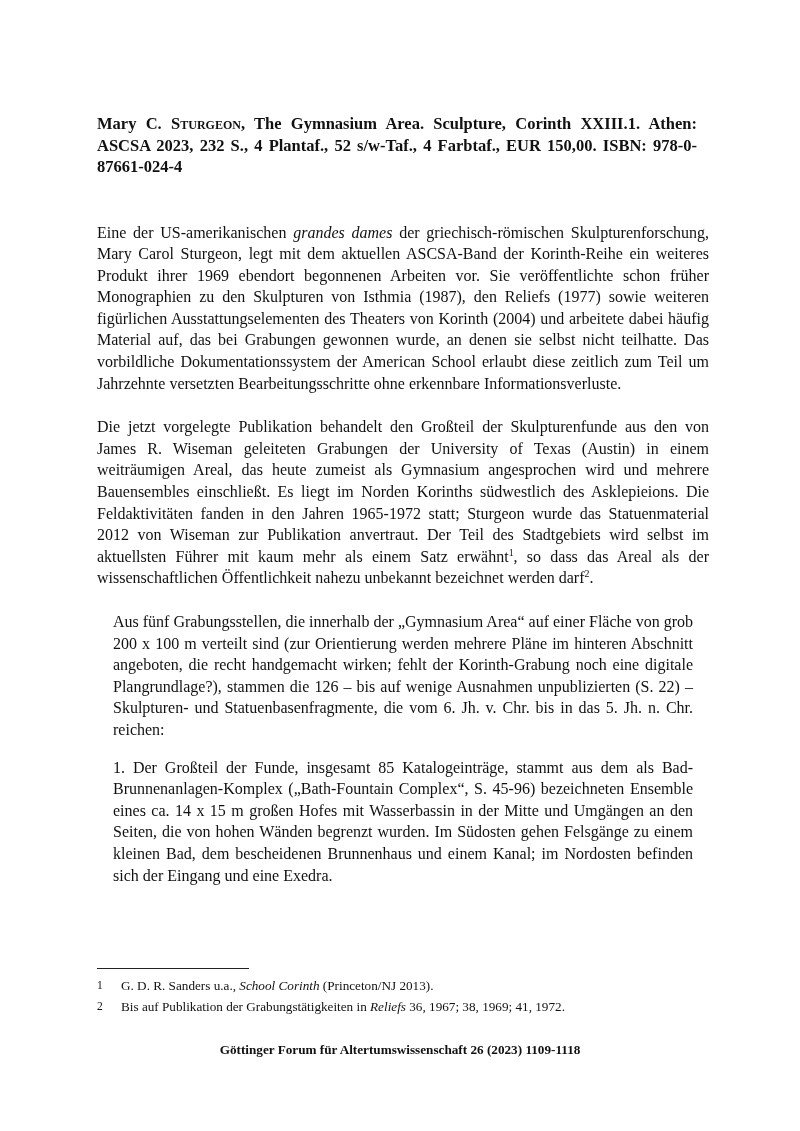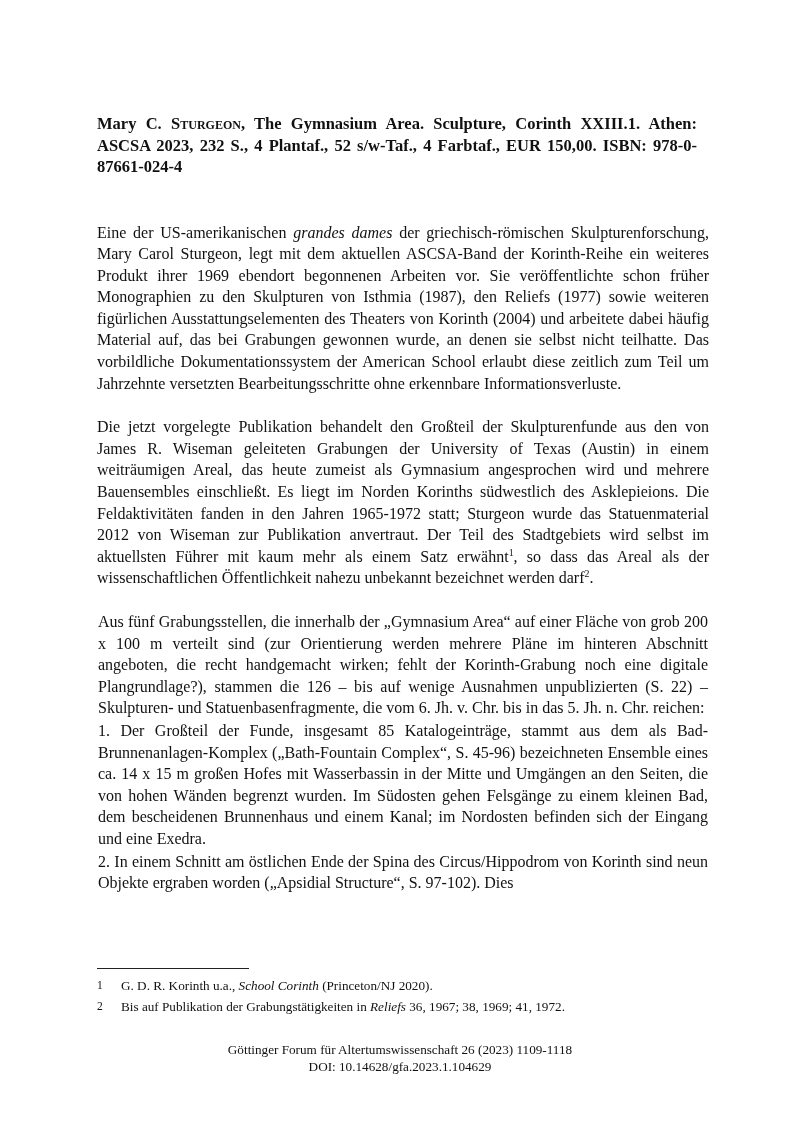--- a/index.html
+++ b/index.html
@@ -25,21 +25,21 @@
     line-height: 21.5px;
     text-align: justify;
     margin: 0 12px 44px 0;
   }
   .par {
     font-size: 16px;
     line-height: 21.6px;
     text-align: justify;
     margin: 0 0 22px 0;
   }
-  .par.tight { margin: 1px; }
+  .par.tight { margin: 16px; }
   .seg.normal { font-style: normal; }
   .seg.italic { font-style: italic; }
   .seg.smallcaps { font-variant: small-caps; }
   .seg.sup {
     font-size: 0.62em;
     vertical-align: super;
     line-height: 0;
   }
   .footnotes-block {
     position: absolute;
@@ -66,53 +66,52 @@
   }
   .fn-text { flex: 1; }
   .footer {
     position: absolute;
     left: 0;
     top: 1042px;
     width: 100%;
     text-align: center;
     font-size: 13.2px;
     line-height: 16.5px;
+    font-weight: bold;
   }
 </style>
 </head>
 <body>
 
 <div class="page">
 
   <div class="content">
     <p class="heading"><span class="seg normal">Mary C. </span><span class="seg smallcaps">Sturgeon</span><span class="seg normal">, The Gymnasium Area. Sculpture, Corinth XXIII.1. Athen: ASCSA 2023, 232 S., 4 Plantaf., 52 s/w-Taf., 4 Farbtaf., EUR 150,00. ISBN: 978-0-87661-024-4</span></p>
 
     <p class="par"><span class="seg normal">Eine der US-amerikanischen </span><span class="seg italic">grandes dames</span><span class="seg normal"> der griechisch-römischen Skulpturenforschung, Mary Carol Sturgeon, legt mit dem aktuellen ASCSA-Band der Korinth-Reihe ein weiteres Produkt ihrer 1969 ebendort begonnenen Arbeiten vor. Sie veröffentlichte schon früher Monographien zu den Skulpturen von Isthmia (1987), den Reliefs (1977) sowie weiteren figürlichen Ausstattungselementen des Theaters von Korinth (2004) und arbeitete dabei häufig Material auf, das bei Grabungen gewonnen wurde, an denen sie selbst nicht teilhatte. Das vorbildliche Dokumentationssystem der American School erlaubt diese zeitlich zum Teil um Jahrzehnte versetzten Bearbeitungsschritte ohne erkennbare Informationsverluste.</span></p>
 
     <p class="par"><span class="seg normal">Die jetzt vorgelegte Publikation behandelt den Großteil der Skulpturenfunde aus den von James R. Wiseman geleiteten Grabungen der University of Texas (Austin) in einem weiträumigen Areal, das heute zumeist als Gymnasium angesprochen wird und mehrere Bauensembles einschließt. Es liegt im Norden Korinths südwestlich des Asklepieions. Die Feldaktivitäten fanden in den Jahren 1965-1972 statt; Sturgeon wurde das Statuenmaterial 2012 von Wiseman zur Publikation anvertraut. Der Teil des Stadtgebiets wird selbst im aktuellsten Führer mit kaum mehr als einem Satz erwähnt</span><span class="seg sup">1</span><span class="seg normal">, so dass das Areal als der wissenschaftlichen Öffentlichkeit nahezu unbekannt bezeichnet werden darf</span><span class="seg sup">2</span><span class="seg normal">.</span></p>
 
     <p class="par tight"><span class="seg normal">Aus fünf Grabungsstellen, die innerhalb der „Gymnasium Area“ auf einer Fläche von grob 200 x 100 m verteilt sind (zur Orientierung werden mehrere Pläne im hinteren Abschnitt angeboten, die recht handgemacht wirken; fehlt der Korinth-Grabung noch eine digitale Plangrundlage?), stammen die 126 – bis auf wenige Ausnahmen unpublizierten (S. 22) – Skulpturen- und Statuenbasenfragmente, die vom 6. Jh. v. Chr. bis in das 5. Jh. n. Chr. reichen:</span></p>
 
     <p class="par tight"><span class="seg normal">1. Der Großteil der Funde, insgesamt 85 Katalogeinträge, stammt aus dem als Bad-Brunnenanlagen-Komplex („Bath-Fountain Complex“, S. 45-96) bezeichneten Ensemble eines ca. 14 x 15 m großen Hofes mit Wasserbassin in der Mitte und Umgängen an den Seiten, die von hohen Wänden begrenzt wurden. Im Südosten gehen Felsgänge zu einem kleinen Bad, dem bescheidenen Brunnenhaus und einem Kanal; im Nordosten befinden sich der Eingang und eine Exedra.</span></p>
 
-    <p class="par tight"><span class="seg normal">2. In einem Schnitt am östlichen Ende der Spina des Circus/Hippodrom von Korinth sind neun Objekte ergraben worden („Apsidial Structure“, S. 97-102). Dies</span></p>
   </div>
 
   <div class="footnotes-block">
     <div class="fn-rule"></div>
 
     <div class="footnote">
       <span class="fn-num">1</span>
-      <span class="fn-text"><span class="seg normal">G. D. R. Korinth u.a., </span><span class="seg italic">School Corinth</span><span class="seg normal"> (Princeton/NJ 2020).</span></span>
+      <span class="fn-text"><span class="seg normal">G. D. R. Sanders u.a., </span><span class="seg italic">School Corinth</span><span class="seg normal"> (Princeton/NJ 2013).</span></span>
     </div>
 
     <div class="footnote">
       <span class="fn-num">2</span>
       <span class="fn-text"><span class="seg normal">Bis auf Publikation der Grabungstätigkeiten in </span><span class="seg italic">Reliefs</span><span class="seg normal"> 36, 1967; 38, 1969; 41, 1972.</span></span>
     </div>
   </div>
 
   <div class="footer">
     <div>Göttinger Forum für Altertumswissenschaft 26 (2023) 1109-1118</div>
-    <div>DOI: 10.14628/gfa.2023.1.104629</div>
   </div>
 
 </div>
 
 </body></html>

